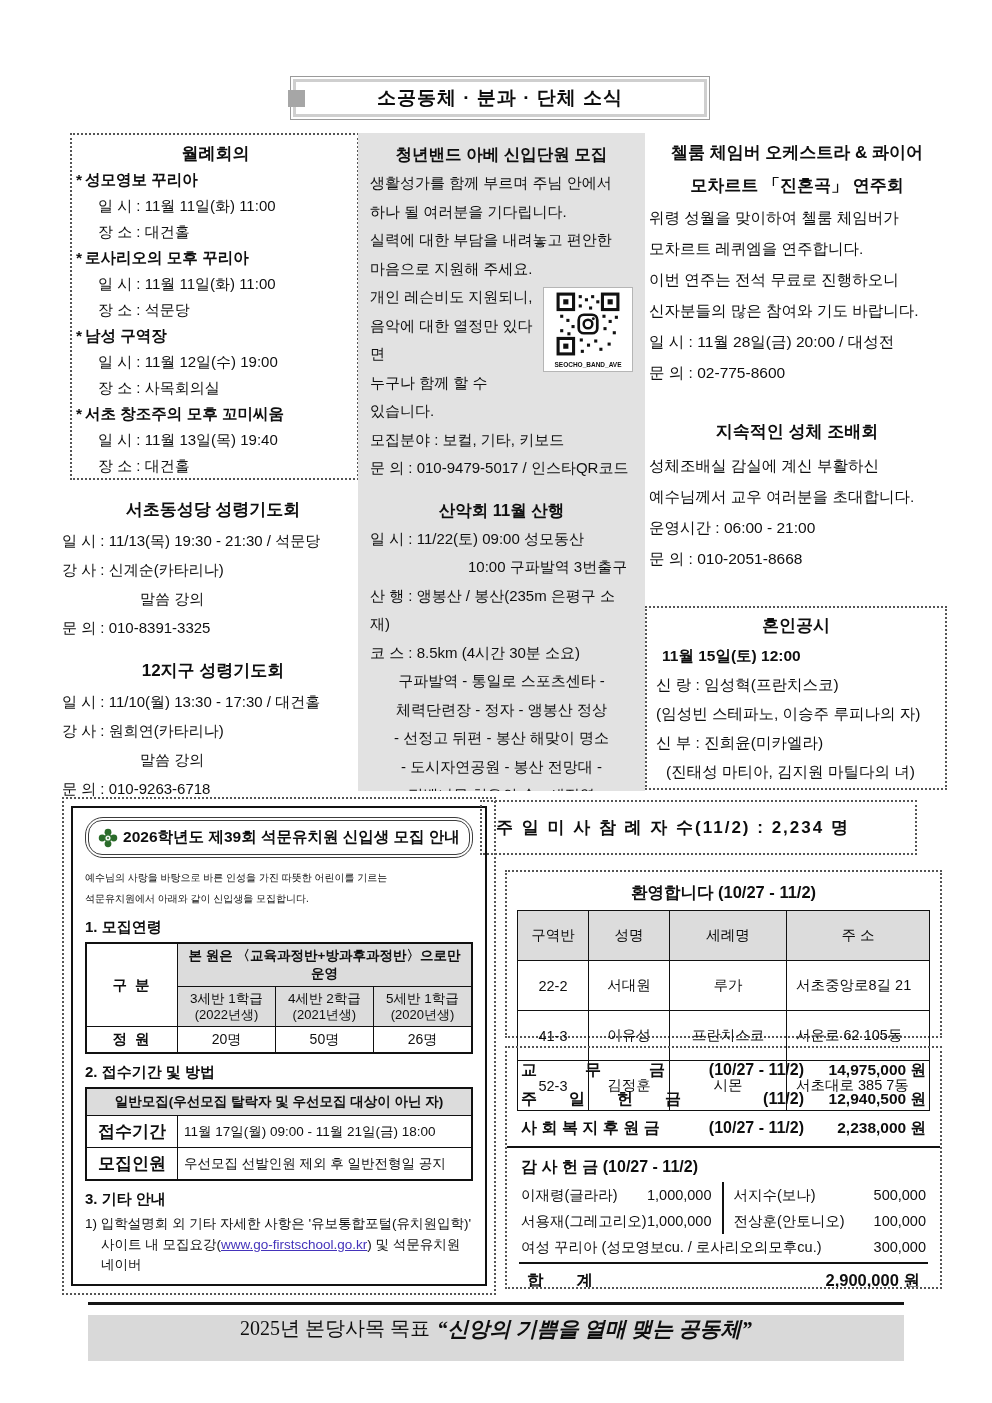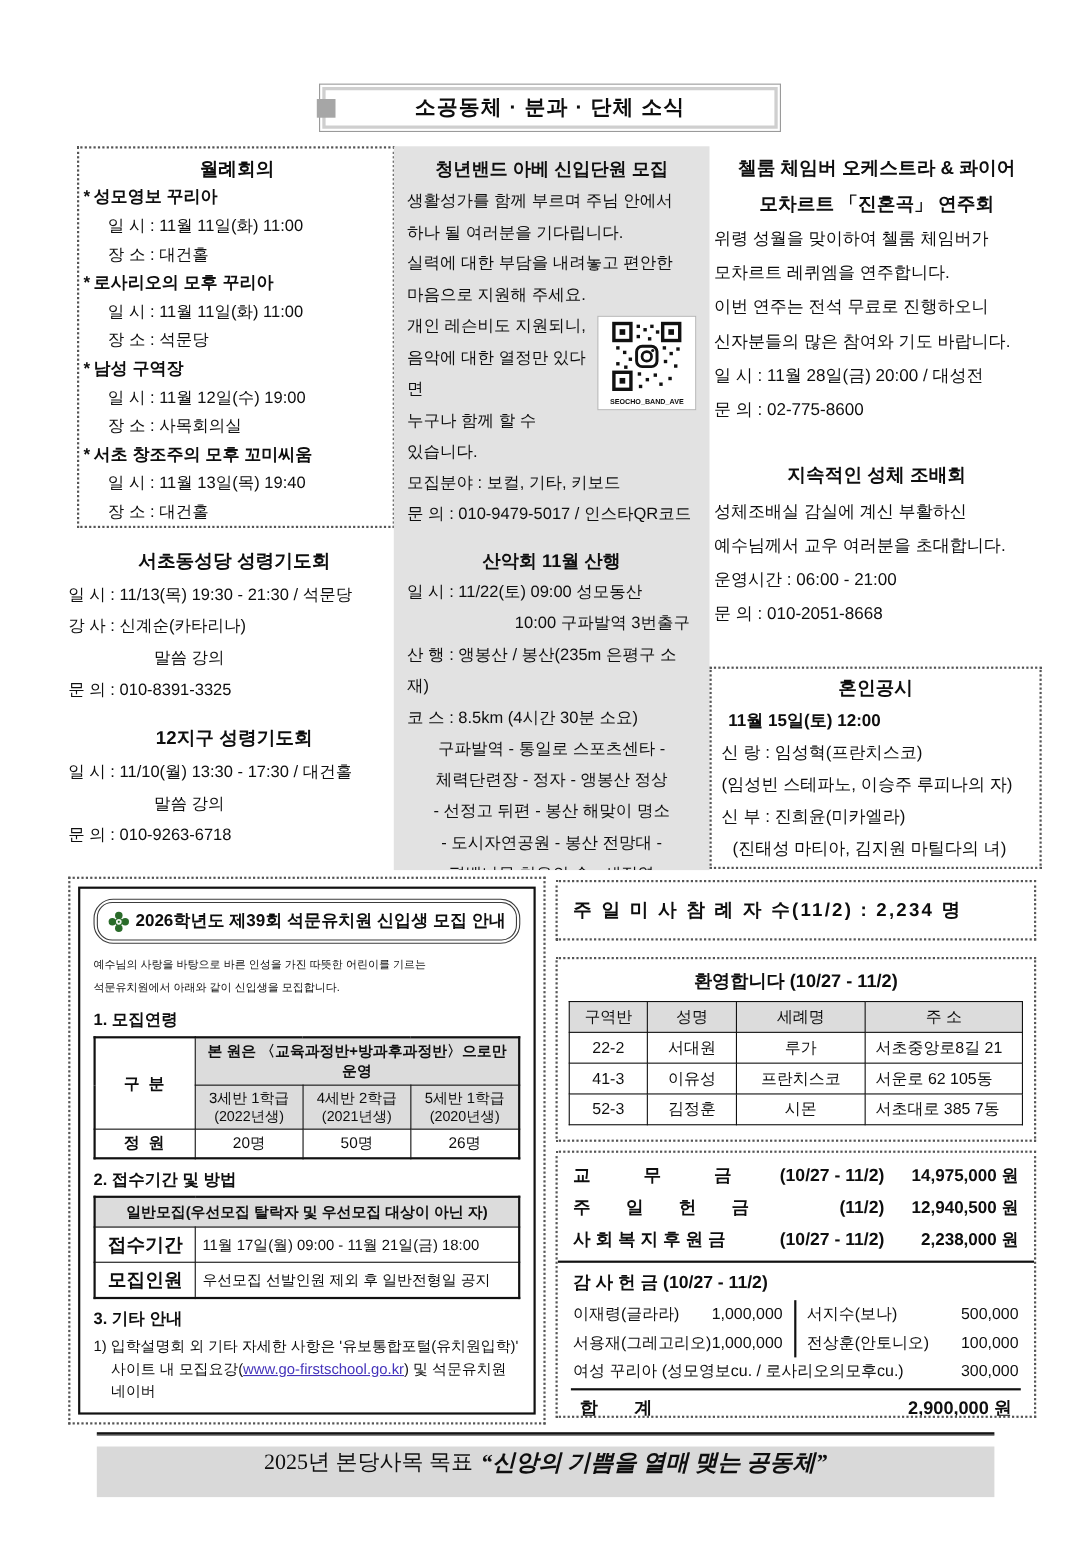--- a/index.html
+++ b/index.html
@@ -70,26 +70,26 @@
   .kg-val{font-size:14px;}
   table.kgt2{width:100%;border-collapse:collapse;font-size:13.5px;border:2px solid #111;}
   table.kgt2 td{border:1px solid #111;padding:4px 6px;}
   .kg2-head{background:#dcdcdc;font-weight:bold;text-align:center;font-size:13.5px;}
   .kg2-label{width:78px;font-weight:bold;text-align:center;font-size:17px;}
   .kg-notes{font-size:13.5px;line-height:20.5px;margin-top:3px;}
   .kg-note-ind{padding-left:16px;}
   .kg-link{color:#4433bb;text-decoration:underline;cursor:pointer;}
 
   
-  #attendance{left:505px;top:800px;width:437px;height:55px;border:2px dotted #555;
+  #attendance{left:480px;top:800px;width:437px;height:55px;border:2px dotted #555;
       display:flex;align-items:center;padding-left:14px;font-size:17px;font-weight:bold;letter-spacing:2px;}
   #welcome{left:505px;top:870px;width:437px;height:168px;border:2px dotted #555;padding:6px 10px;}
   .welcome-title{text-align:center;font-weight:bold;font-size:16.5px;line-height:29px;margin-bottom:3px;}
   table.wt{width:100%;border-collapse:collapse;font-size:14.5px;border:1.5px solid #111;}
-  table.wt td{border:1.5px solid #111;text-align:center;padding:4px 2px;}
+  table.wt td{border:1.5px solid #111;text-align:center;padding:15px 2px;}
   .wt-head{background:#dcdcdc;}
   .wt-c0{width:66px;} .wt-c1{width:76px;} .wt-c2{width:112px;}
   .wt-addr{text-align:left !important;padding-left:9px !important;}
 
   #money{left:505px;top:1046px;width:437px;height:243px;border:2px dotted #555;padding:7px 14px 0;overflow:hidden;}
   .money-row{display:flex;align-items:baseline;font-weight:bold;font-size:16px;line-height:29px;}
   .money-period{margin-left:auto;padding-left:6px;}
   .money-amt{width:122px;text-align:right;font-size:15.5px;}
   .money-sep{border-top:2.5px solid #111;margin:4px -14px 5px;}
   .thx-title{font-weight:bold;font-size:16px;line-height:28px;}
@@ -149,20 +149,21 @@
     <div class="sec-title">서초동성당 성령기도회</div>
     <div class="p-line">일 시 : 11/13(목) 19:30 - 21:30 / 석문당</div>
     <div class="p-line">강 사 : 신계순(카타리나)</div>
     <div class="p-line p-ind">말씀 강의</div>
     <div class="p-line">문 의 : 010-8391-3325</div>
   </div>
 
   <div class="abs prayer" id="prayer2">
     <div class="sec-title">12지구 성령기도회</div>
     <div class="p-line">일 시 : 11/10(월) 13:30 - 17:30 / 대건홀</div>
+    <div class="p-line">강 사 : 원희연(카타리나)</div>
     <div class="p-line p-ind">말씀 강의</div>
     <div class="p-line">문 의 : 010-9263-6718</div>
   </div>
 
   <div class="abs" id="middle">
     <div>
       <div class="band-title">청년밴드 아베 신입단원 모집</div>
       <div class="band-line">생활성가를 함께 부르며 주님 안에서</div>
       <div class="band-line">하나 될 여러분을 기다립니다.</div>
       <div class="band-line">실력에 대한 부담을 내려놓고 편안한</div>

